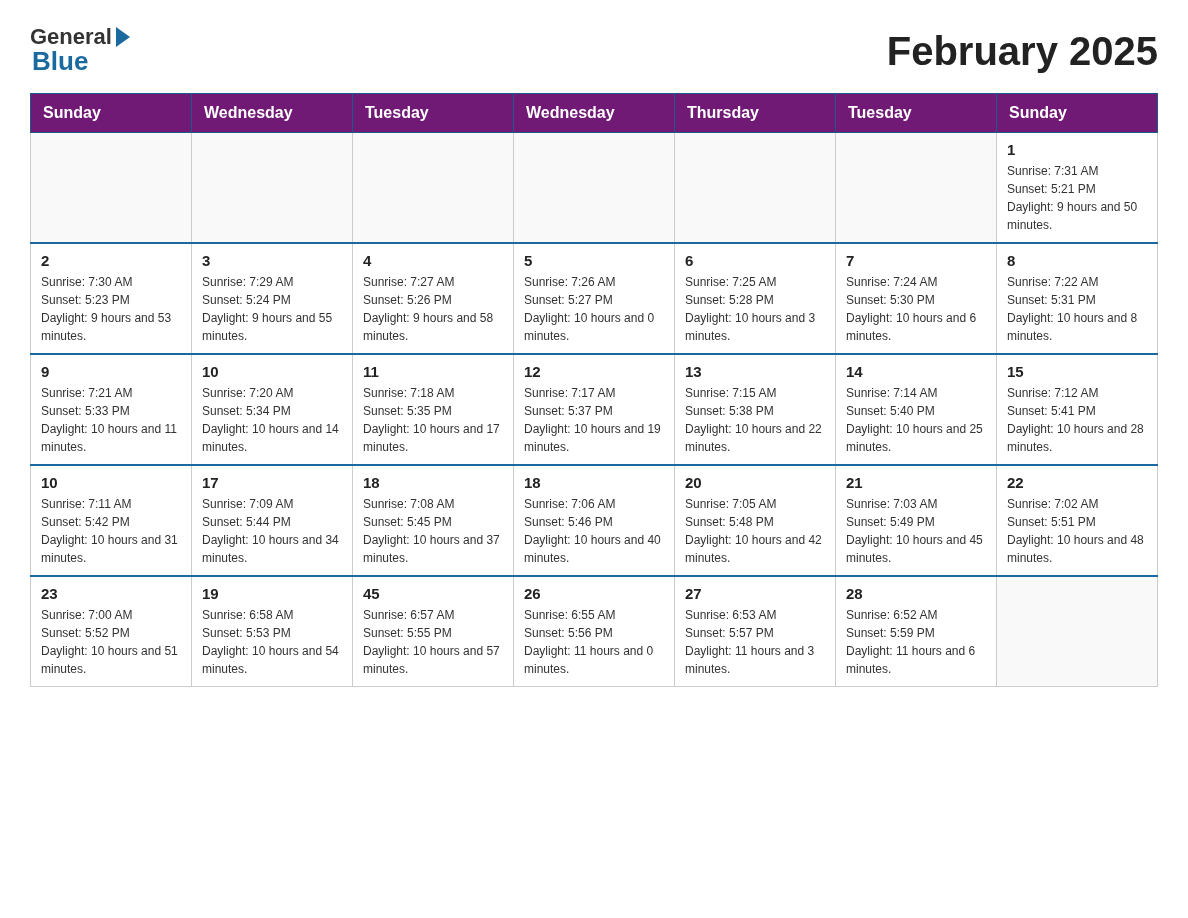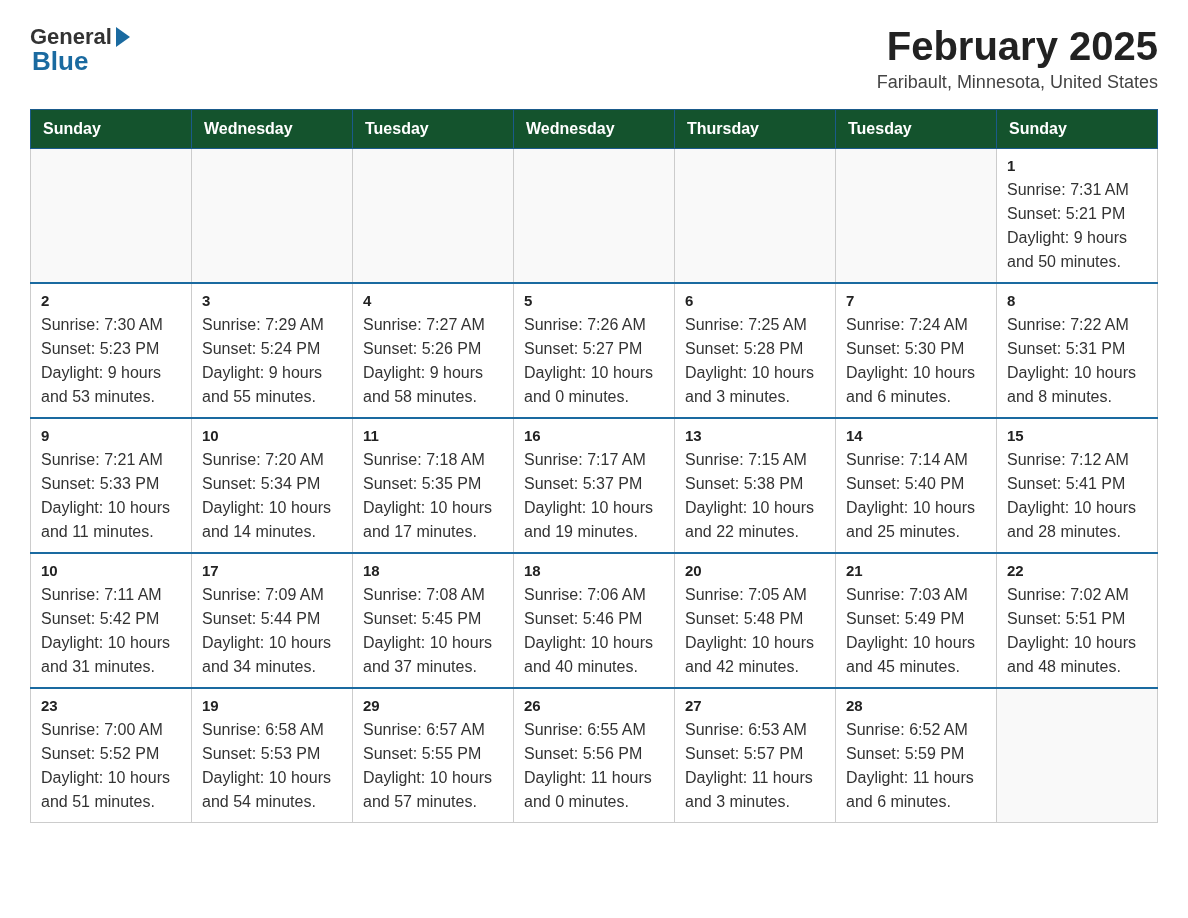--- a/index.html
+++ b/index.html
@@ -6,21 +6,21 @@
     body {
       font-family: Arial, sans-serif;
       background: #fff;
       padding: 24px 30px;
       width: 1188px;
       min-height: 918px;
     }
     .header {
       display: flex;
       justify-content: space-between;
-      align-items: flex-start;
+      align-items: center;
       margin-bottom: 16px;
     }
     .logo {
       display: flex;
       flex-direction: column;
       align-items: flex-start;
     }
     .logo-top {
       display: flex;
       align-items: center;
@@ -58,21 +58,21 @@
       font-size: 18px;
       color: #444;
       margin-top: 4px;
     }
     .calendar {
       width: 100%;
       border-collapse: collapse;
       border: 1px solid #ccc;
     }
     .calendar th {
-      background-color: #14532d;
+      background-color: #701a75;
       color: #fff;
       font-size: 16px;
       font-weight: bold;
       padding: 10px 12px;
       text-align: left;
       border: 1px solid #1a5a8a;
     }
     .calendar td {
       vertical-align: top;
       padding: 8px 10px;
@@ -83,21 +83,21 @@
       color: #333;
     }
     .day-number {
       font-size: 15px;
       font-weight: bold;
       color: #222;
       margin-bottom: 4px;
       display: block;
     }
     .day-info {
-      font-size: 16px;
+      font-size: 12px;
       color: #333;
       line-height: 1.5;
     }
     .empty-cell {
       background: #f9f9f9;
     }
     .row-border td {
       border-top: 2px solid #1a6aa0;
     }
   </style>
@@ -107,21 +107,20 @@
 <div class="header">
   <div class="logo">
     <div class="logo-top">
       <span class="logo-general">General</span>
       <div class="logo-arrow"></div>
     </div>
     <span class="logo-blue">Blue</span>
   </div>
   <div class="title-block">
     <div class="month-year">February 2025</div>
-    <div class="location">Faribault, Minnesota, United States</div>
   </div>
 </div>
 
 <table class="calendar">
   <thead>
     <tr>
     <th>Sunday</th>
         <th>Wednesday</th>
         <th>Tuesday</th>
         <th>Wednesday</th>
@@ -180,21 +179,21 @@
         </td>
         <td>
           <span class="day-number">10</span>
           <div class="day-info">Sunrise: 7:20 AM<br>Sunset: 5:34 PM<br>Daylight: 10 hours and 14 minutes.</div>
         </td>
         <td>
           <span class="day-number">11</span>
           <div class="day-info">Sunrise: 7:18 AM<br>Sunset: 5:35 PM<br>Daylight: 10 hours and 17 minutes.</div>
         </td>
         <td>
-          <span class="day-number">16</span>
+          <span class="day-number">12</span>
           <div class="day-info">Sunrise: 7:17 AM<br>Sunset: 5:37 PM<br>Daylight: 10 hours and 19 minutes.</div>
         </td>
         <td>
           <span class="day-number">13</span>
           <div class="day-info">Sunrise: 7:15 AM<br>Sunset: 5:38 PM<br>Daylight: 10 hours and 22 minutes.</div>
         </td>
         <td>
           <span class="day-number">14</span>
           <div class="day-info">Sunrise: 7:14 AM<br>Sunset: 5:40 PM<br>Daylight: 10 hours and 25 minutes.</div>
         </td>
@@ -236,21 +235,21 @@
       <tr class="row-border">
         <td>
           <span class="day-number">23</span>
           <div class="day-info">Sunrise: 7:00 AM<br>Sunset: 5:52 PM<br>Daylight: 10 hours and 51 minutes.</div>
         </td>
         <td>
           <span class="day-number">19</span>
           <div class="day-info">Sunrise: 6:58 AM<br>Sunset: 5:53 PM<br>Daylight: 10 hours and 54 minutes.</div>
         </td>
         <td>
-          <span class="day-number">29</span>
+          <span class="day-number">45</span>
           <div class="day-info">Sunrise: 6:57 AM<br>Sunset: 5:55 PM<br>Daylight: 10 hours and 57 minutes.</div>
         </td>
         <td>
           <span class="day-number">26</span>
           <div class="day-info">Sunrise: 6:55 AM<br>Sunset: 5:56 PM<br>Daylight: 11 hours and 0 minutes.</div>
         </td>
         <td>
           <span class="day-number">27</span>
           <div class="day-info">Sunrise: 6:53 AM<br>Sunset: 5:57 PM<br>Daylight: 11 hours and 3 minutes.</div>
         </td>

